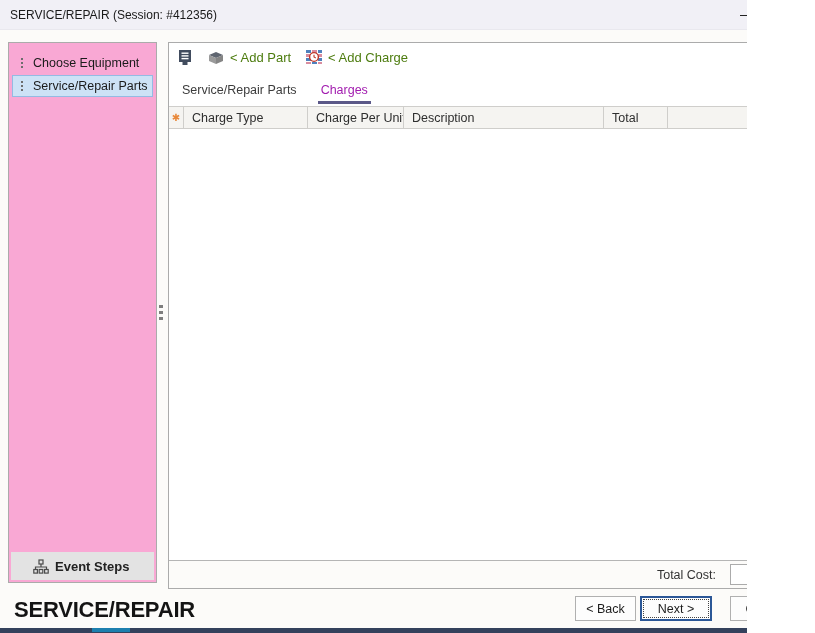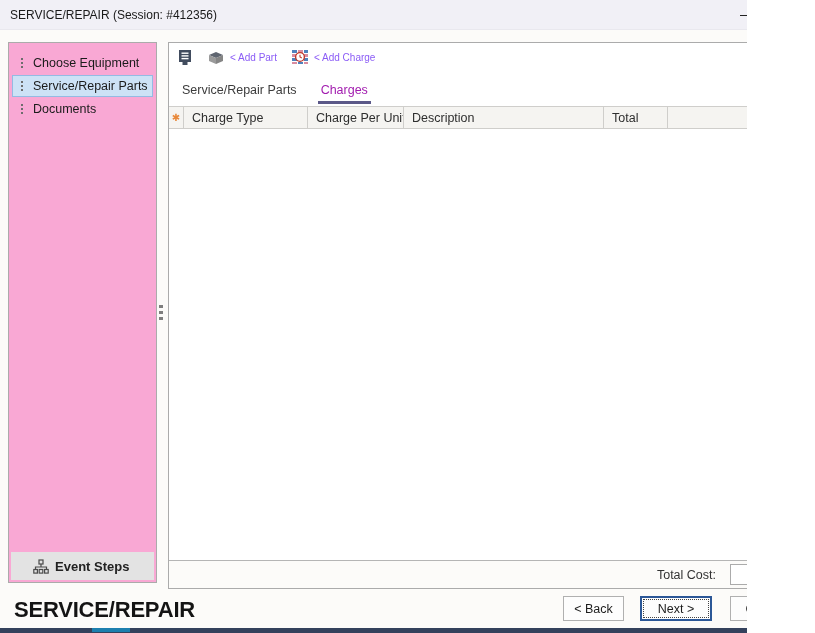--- a/index.html
+++ b/index.html
@@ -34,21 +34,21 @@
 
   
   .splitter { position:absolute; left:159px; top:305px; display:flex; flex-direction:column; gap:3px; cursor:ew-resize; }
   .splitter i { width:4px; height:3px; background:#7e7e7e; }
 
   
   .main { position:absolute; left:168px; top:42px; width:638px; height:547px; background:#ffffff; border:1px solid #ababab; display:flex; flex-direction:column; }
   .heading { padding:7px 10px 4px 8px; font-size:12.5px; font-weight:bold; color:#15152e; text-decoration:underline; }
   .toolbar { position:relative; display:flex; align-items:center; height:28px; padding-left:8px; }
   .tool-group { display:flex; align-items:center; gap:5px; margin-right:14px; cursor:default; }
-  .tool-label { font-size:10px; color:#8b5cf6; white-space:nowrap; }
+  .tool-label { font-size:13px; color:#4d7c0f; white-space:nowrap; }
   .toolbar-right { position:absolute; right:10px; top:0; height:28px; display:flex; align-items:center; gap:14px; }
 
   .tabs { display:flex; gap:18px; padding:10px 0 0 10px; }
   .tab { font-size:12.5px; color:#3c3c3c; padding:2px 3px 4px 3px; border-bottom:3px solid transparent; cursor:default; }
   .tab.active { color:#a21caf; border-bottom:3px solid #5b5888; }
 
   .grid-header { display:flex; height:23px; background:#f5f4f1; border-top:1px solid #cfcecb; border-bottom:1px solid #cfcecb; font-size:12.5px; color:#2e2e2e; margin-top:2px; }
   .gh-cell { display:flex; align-items:center; padding-left:8px; border-right:1px solid #cfcecb; overflow:hidden; white-space:nowrap; }
   .gh-marker { width:15px; padding-left:0; justify-content:center; }
   .req-marker { color:#e8883a; font-size:10px; line-height:1; }
@@ -57,21 +57,21 @@
 
   .total-row { height:28px; border-top:1px solid #b5b5b5; display:flex; align-items:center; justify-content:flex-end; padding-right:8px; gap:14px; background:#fcfbf9; }
   .total-label { font-size:12.5px; color:#333; }
   .total-input { width:67px; height:21px; border:1px solid #ababab; background:#fff; font-size:18px; text-align:right; padding-right:4px; font-family:"Liberation Sans", sans-serif; color:#111; }
 
   
   .footer { position:absolute; left:0; top:589px; width:806px; height:39px; background:#fcfbf9; }
   .footer-title { position:absolute; left:14px; top:8px; font-size:22px; font-weight:bold; color:#141414; letter-spacing:-0.2px; }
   .footer-btns { position:absolute; right:6px; top:7px; display:flex; }
   .btn { height:25px; background:#fdfdfd; border:1px solid #b0b0b0; font-size:12.5px; color:#1c1c1c; font-family:"Liberation Sans", sans-serif; cursor:default; }
-  .btn-back { width:61px; margin-right:16px; }
+  .btn-back { width:61px; margin-right:4px; }
   .btn-next { width:72px; margin-right:18px; border:2px solid #2b5797; outline:1px dotted #444; outline-offset:-4px; }
   .btn-cancel { width:70px; }
 </style>
 </head>
 <body>
 
 <div class="screen">
 
   <div class="bg-right">
     <div class="fleck" style="top:176px;height:22px;background:#1d7fae;"></div>
@@ -113,28 +113,20 @@
             </span>
           <span>Choose Equipment</span>
         </div>
         <div class="nav-item selected">
           <span class="grip">
               <i></i>
               <i></i>
               <i></i>
             </span>
           <span>Service/Repair Parts</span>
-        </div>
-        <div class="nav-item">
-          <span class="grip">
-              <i></i>
-              <i></i>
-              <i></i>
-            </span>
-          <span>Documents</span>
         </div>
       </div>
       <div class="event-steps">
         <svg width="16" height="15" viewBox="0 0 16 15">
           <rect x="6" y="1" width="4" height="4" fill="none" stroke="#4a4a4a" stroke-width="1.2"></rect>
           <path d="M8 5 V8 M2.5 11 V8 H13.5 V11" fill="none" stroke="#4a4a4a" stroke-width="1.2"></path>
           <rect x="0.8" y="10.5" width="3.6" height="3.6" fill="none" stroke="#4a4a4a" stroke-width="1.2"></rect>
           <rect x="6.2" y="10.5" width="3.6" height="3.6" fill="none" stroke="#4a4a4a" stroke-width="1.2"></rect>
           <rect x="11.6" y="10.5" width="3.6" height="3.6" fill="none" stroke="#4a4a4a" stroke-width="1.2"></rect>
         </svg>

